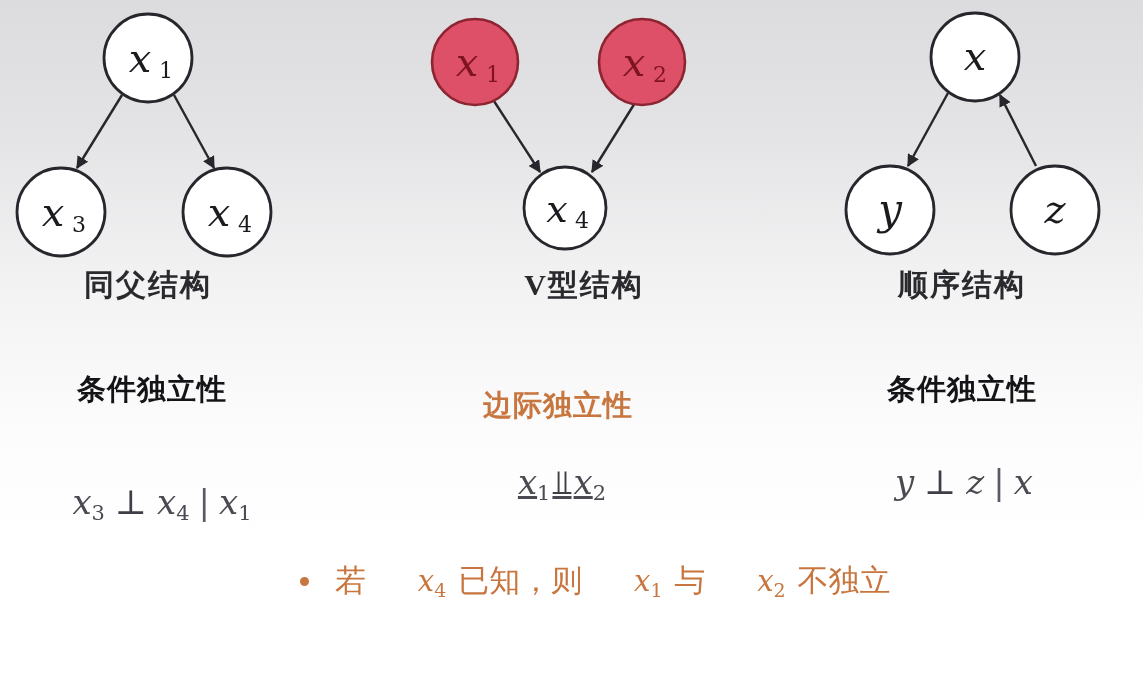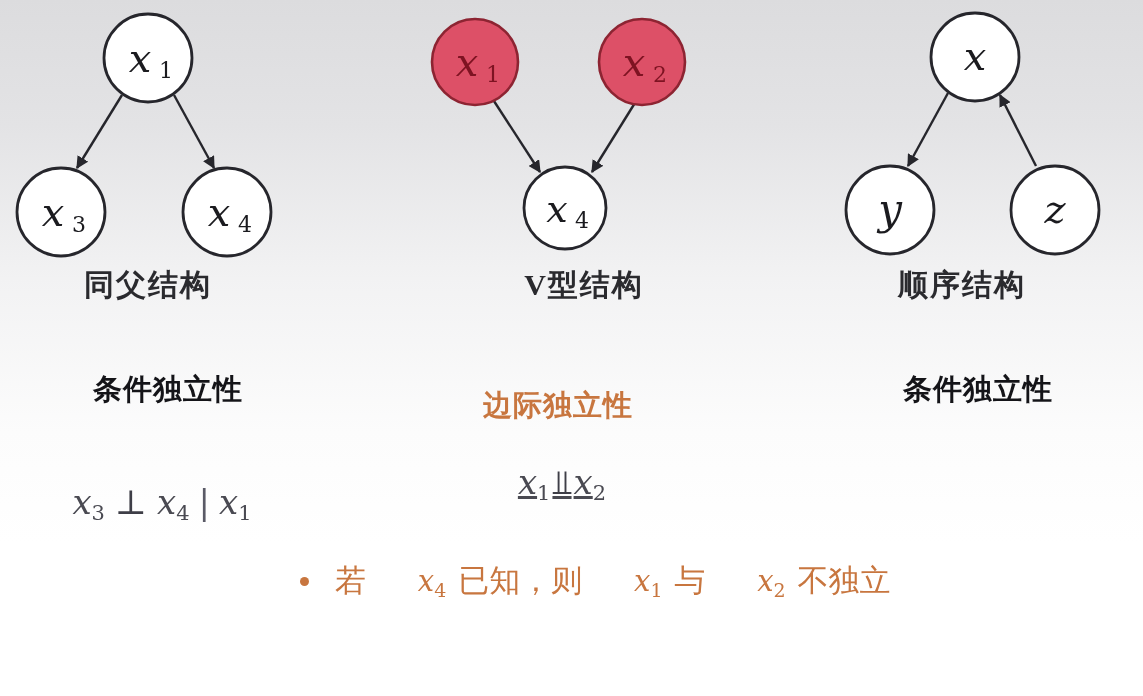--- a/index.html
+++ b/index.html
@@ -58,21 +58,21 @@
   .prop-title {
     position: absolute;
     font-family: "DejaVu Sans", "Liberation Sans", sans-serif;
     font-weight: 700;
     font-size: 29px;
     text-align: center;
     white-space: nowrap;
     transform: translateX(-50%);
     letter-spacing: 1px;
   }
-  .prop-title.black { color: #141418; margin-left: 16px; }
+  .prop-title.black { color: #141418; }
   .prop-title.orange { color: #c8763f; margin-top: 16px; }
 
   .formula {
     position: absolute;
     font-family: "DejaVu Serif", "Liberation Serif", serif;
     font-style: italic;
     font-size: 34px;
     color: #4a4a52;
     text-align: center;
     white-space: nowrap;
@@ -220,20 +220,23 @@
   <div class="prop-title black" style="left:962px; top:370px;">条件独立性</div>
 
   <div class="formula" style="left:162px; top:482px;">
     <span>x</span><span class="sub">3</span><span class="op">⊥</span><span>x</span><span class="sub">4</span><span class="bar">|</span><span>x</span><span class="sub">1</span>
   </div>
 
   <div class="formula" style="left:562px; top:462px;text-decoration:underline;">
     <span>x</span><span class="sub">1</span><span class="opnp">⫫</span><span>x</span><span class="sub">2</span>
   </div>
 
+  <div class="formula" style="left:964px; top:462px;">
+    <span>y</span><span class="op">⊥</span><span>z</span><span class="bar">|</span><span>x</span>
+  </div>
 
   <div class="bullet-row" style="left:300px; top:560px;">
     <span class="bullet-dot"></span>
     <span class="bullet-text">
       <span>若 </span><span class="mvar"><span>x</span><span class="sub">4</span></span><span> 已知，则 </span><span class="mvar"><span>x</span><span class="sub">1</span></span><span> 与 </span><span class="mvar"><span>x</span><span class="sub">2</span></span><span> 不独立</span>
     </span>
   </div>
 
 
 </div>

